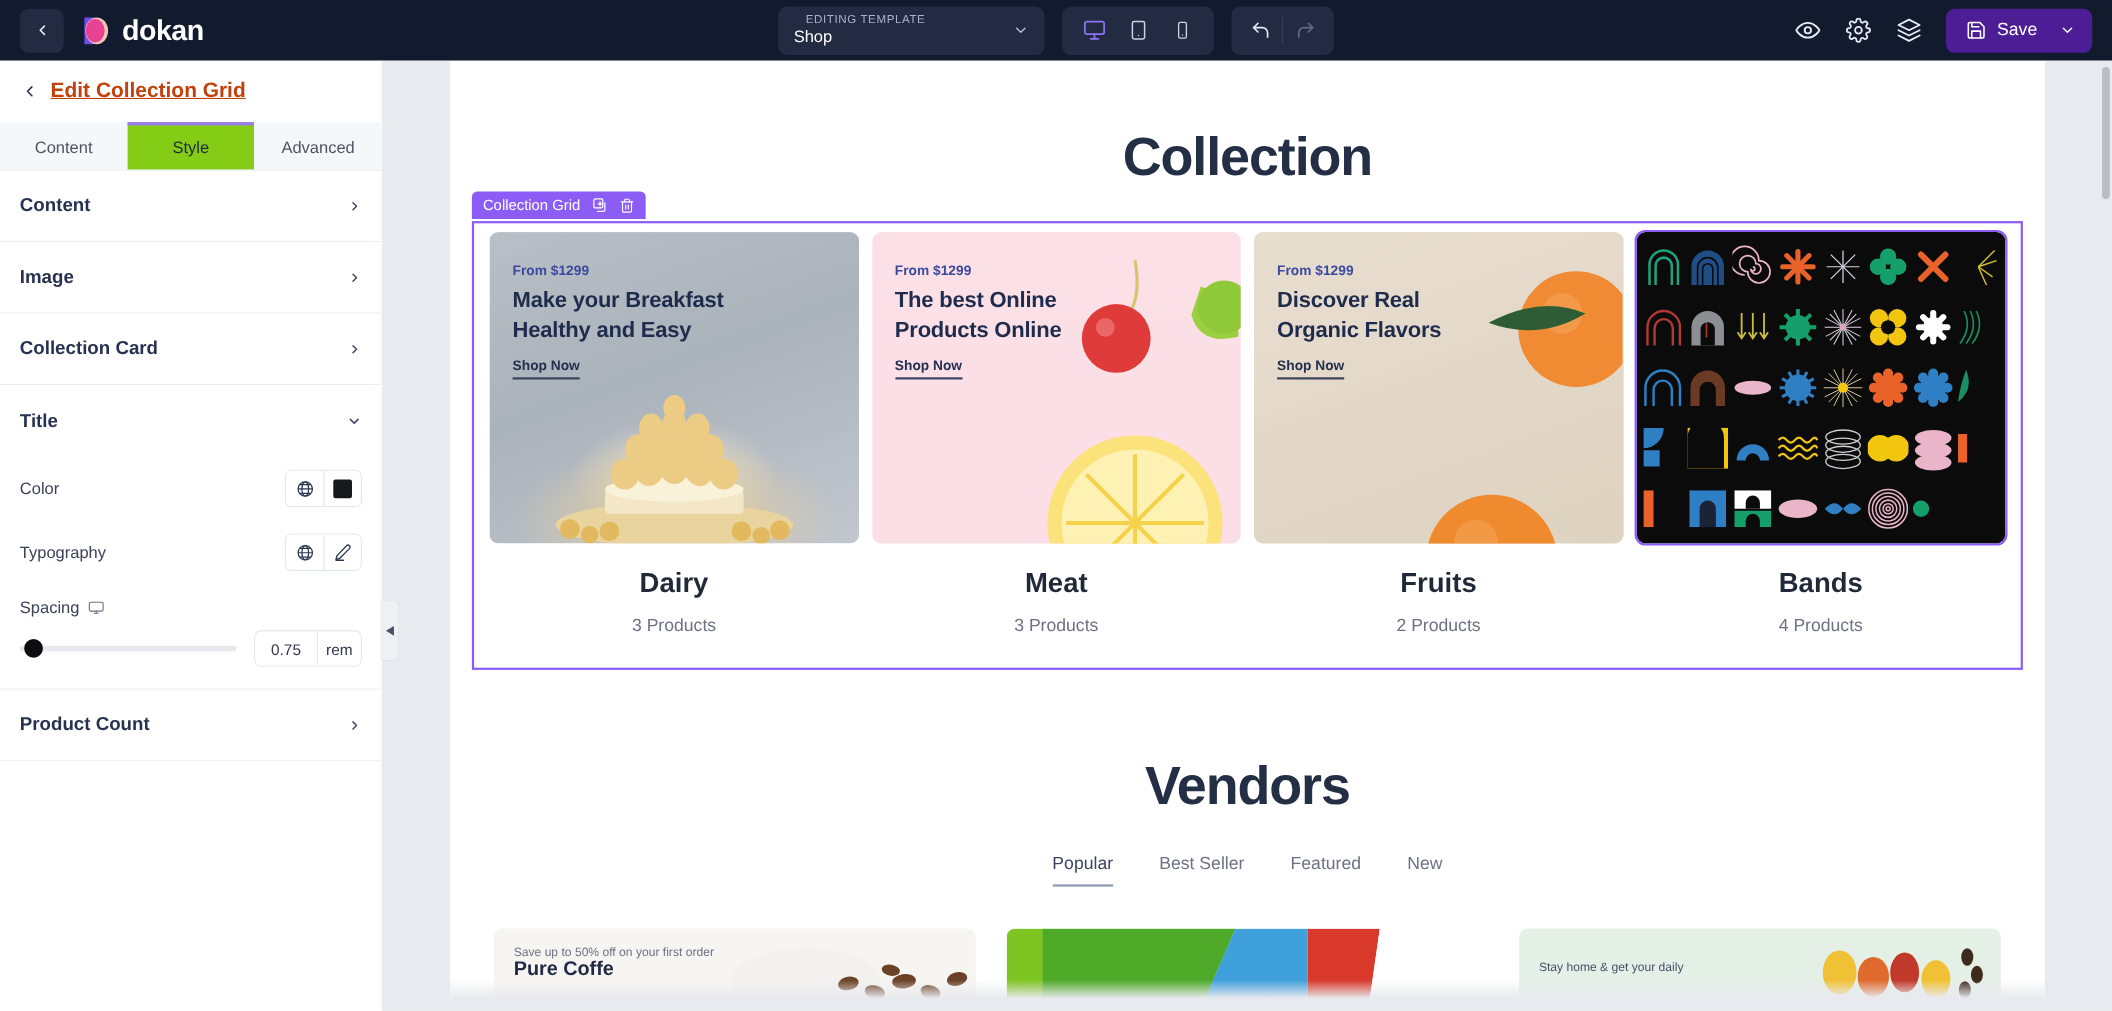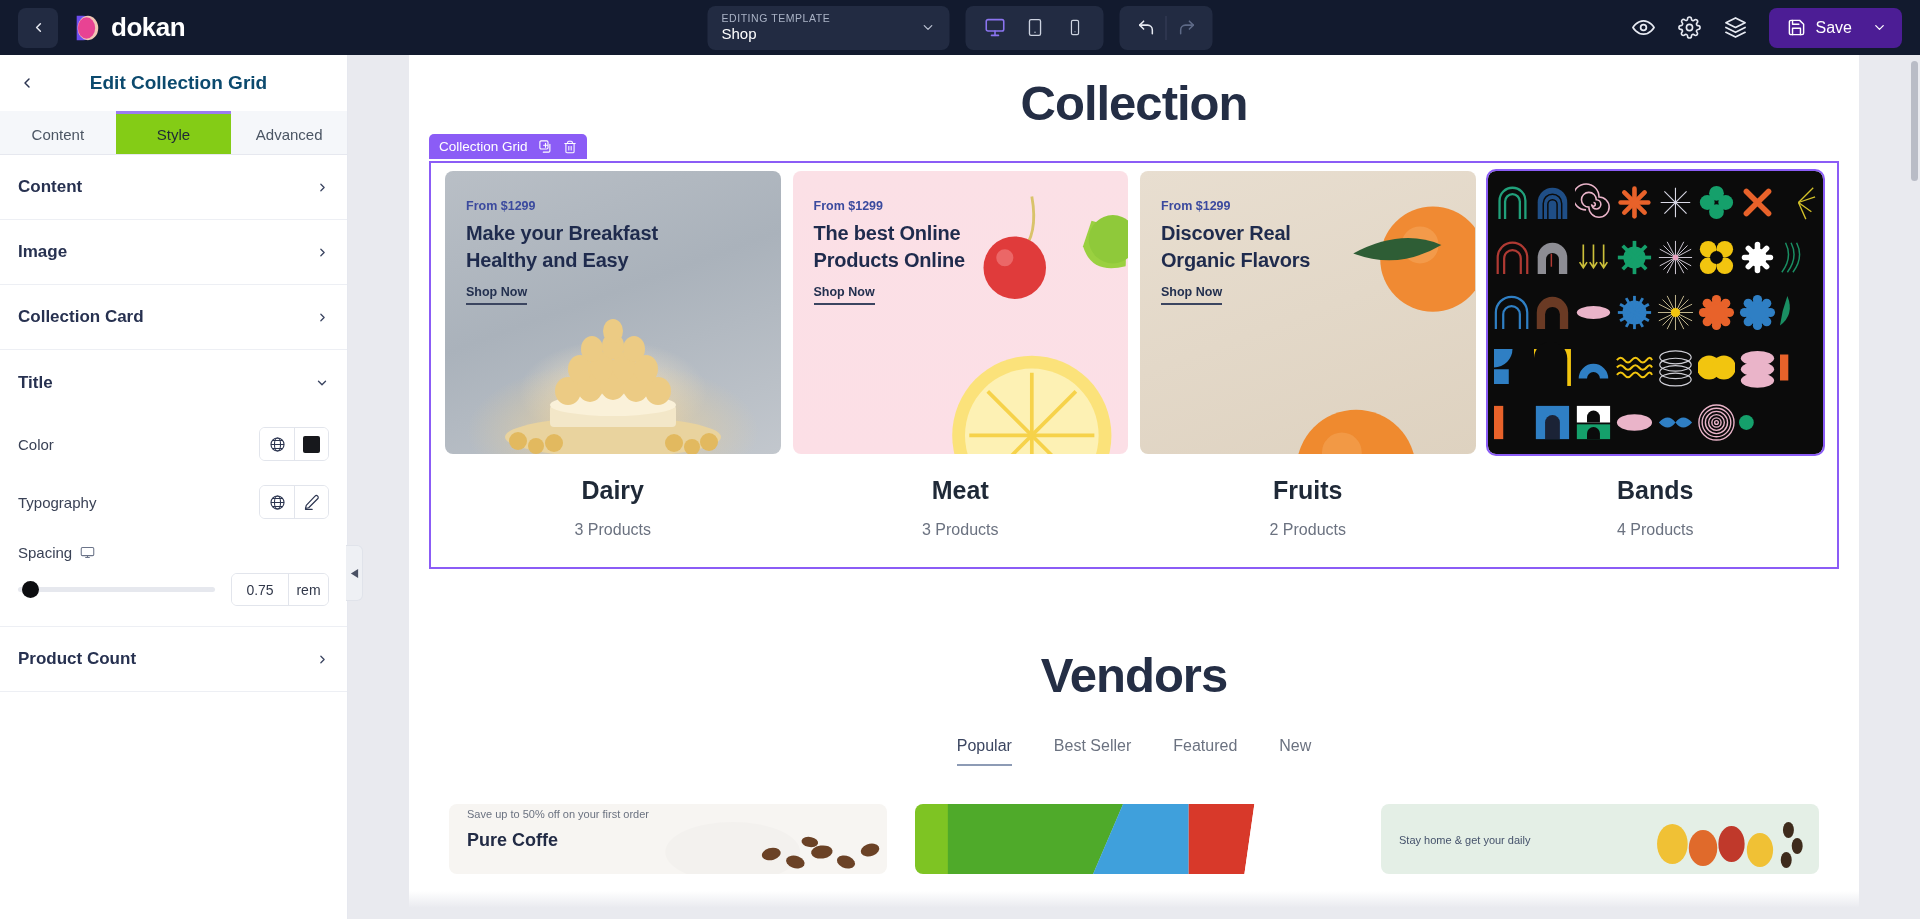--- a/index.html
+++ b/index.html
@@ -39,21 +39,21 @@
     display: flex; align-items: center; gap: 16px;
   }
   .tmpl-select {
     width: 242px; height: 44px; border-radius: 8px;
     background: #222b42;
     display: flex; align-items: center; justify-content: space-between;
     padding: 0 14px; cursor: pointer;
   }
   .tmpl-labels { display: flex; flex-direction: column; line-height: 1.15; }
   .tmpl-kicker {
-    font-size: 10.5px; letter-spacing: 0.55px; color: #aab3c6; text-transform: uppercase;
+    font-size: 10.5px; letter-spacing: 0.55px; color: #aab3c6; text-transform: uppercase; margin-left: 11px;
   }
   .tmpl-value { font-size: 15px; color: #ffffff; font-weight: 400; margin-top: 1px;}
   .devices {
     height: 44px; border-radius: 8px; background: #222b42;
     display: flex; align-items: center; gap: 6px; padding: 0 12px;
   }
   .dev-btn { width: 34px; height: 34px; display: flex; align-items: center; justify-content: center; cursor: pointer; }
   .history {
     height: 44px; border-radius: 8px; background: #222b42;
     display: flex; align-items: center; padding: 0 6px;
@@ -77,22 +77,23 @@
   .panel {
     width: 348px; flex: 0 0 348px; background: #ffffff;
     border-right: 1px solid #e6e8ef;
     display: flex; flex-direction: column; position: relative;
   }
   .panel-head {
     height: 56px; display: flex; align-items: center; padding: 0 18px; gap: 10px;
   }
   .panel-back { width: 18px; display:flex; align-items:center; justify-content:center; cursor: pointer; }
   .panel-title {
-    flex: 1; text-align: center; font-size: 19px; font-weight: 700; color: #0c4a6e;
+    flex: 1; font-size: 19px; font-weight: 700; color: #c2410c;
     margin-right: 18px;
+    text-decoration: underline;
   }
   .tabs { display: flex; height: 44px; border-bottom: 1px solid #e6e8ef; }
   .tab {
     flex: 1; display: flex; align-items: center; justify-content: center;
     font-size: 15px; color: #4b5563; background: #f5f7fa;
     border-top: 3px solid transparent; cursor: pointer;
   }
   .tab.active {
     background: #84cc16; color: #1f2937; border-top-color: #9b7cf0;
   }
@@ -145,21 +146,21 @@
     display: flex; align-items: center; justify-content: center; cursor: pointer; z-index: 30;
   }
 
   
   .canvas-area {
     flex: 1; background: #e9eaef; position: relative; overflow: hidden;
     display: flex; justify-content: center;
   }
   .page {
     width: 1450px; background: #ffffff; position: relative;
-    padding-top: 20px;
+    padding-top: 60px;
   }
   .sec-title {
     text-align: center; font-size: 49px; font-weight: 700; color: #242e45;
     letter-spacing: -1px;
   }
 
   .grid-wrap { position: relative; margin: 30px 20px 0 20px; }
   .grid-badge {
     position: absolute; top: -27px; left: 0;
     height: 25px; background: #8b5cf6; border-radius: 5px 5px 0 0;
@@ -201,21 +202,21 @@
     display: flex; justify-content: center; gap: 42px; margin-top: 34px;
     font-size: 16px; color: #6b7280;
   }
   .vtab { cursor: pointer; padding-bottom: 9px; }
   .vtab.active { color: #3b4560; border-bottom: 2px solid #8d9bb5; }
 
   .vstrip {
     margin-top: 38px; display: flex; gap: 28px; padding: 0 40px;
   }
   .vcard { flex: 1; height: 70px; border-radius: 8px; overflow: hidden; position: relative; }
-  .vc-kicker { position: absolute; left: 18px; top: 4px; font-size: 11px; color: #6b7280; }
+  .vc-kicker { position: absolute; left: 18px; top: 16px; font-size: 11px; color: #6b7280; }
   .vc-title { position: absolute; left: 18px; top: 26px; font-size: 18px; font-weight: 700; color: #222b45; }
   .vc-kicker2 { position: absolute; left: 18px; top: 30px; font-size: 11px; color: #45526b; }
 
   .scroll-shadow {
     position: absolute; left: 0; right: 0; bottom: 0; height: 28px;
     background: linear-gradient(180deg, rgba(233,234,239,0) 0%, #e9eaef 60%);
     pointer-events: none;
   }
   .v-scrollbar {
     position: absolute; right: 2px; top: 6px; width: 7px; height: 120px;

